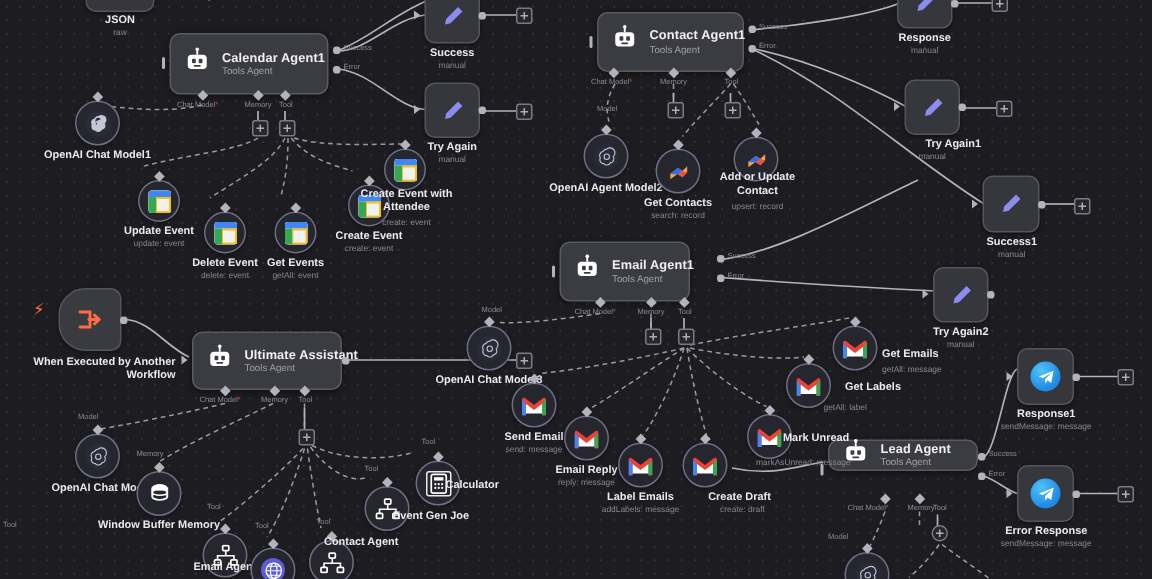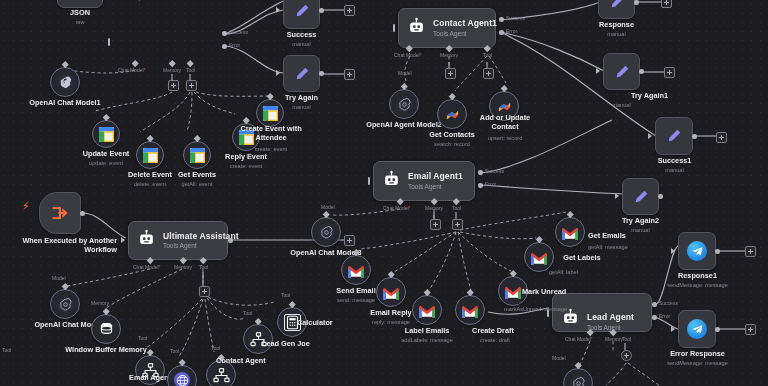--- a/index.html
+++ b/index.html
@@ -159,20 +159,36 @@
     <path class="solid" d="M203,272 L203,287"></path>
     <path class="solid" d="M625,343 L625,351"></path>
 
     <path class="solid" d="M103,-8 C120,-8 130,-4 140,0"></path>
   </svg>
 
   <div class="node sq" style="left:57px;top:-22px;width:46px;height:30px;"></div>
   <div class="lbl" style="left:32px;top:9px;width:96px;">JSON</div>
   <div class="sublbl" style="left:32px;top:19px;width:96px;">raw</div>
 
+  <div class="node agent" style="left:113px;top:22px;width:106px;height:41px;">
+    <span class="bot">
+      <svg width="19" height="19" viewBox="0 0 24 24">
+          <rect x="4" y="7" width="16" height="12" rx="3.2" fill="#fff"></rect>
+          <rect x="7.6" y="10.4" width="3.2" height="3.6" rx="1" fill="#3b3b42"></rect>
+          <rect x="13.2" y="10.4" width="3.2" height="3.6" rx="1" fill="#3b3b42"></rect>
+          <rect x="9" y="15.6" width="6" height="1.4" rx="0.7" fill="#3b3b42"></rect>
+          <rect x="11.2" y="3" width="1.6" height="4" fill="#fff"></rect>
+          <circle cx="12" cy="2.4" r="1.5" fill="#fff"></circle>
+        </svg>
+    </span>
+    <span class="txt">
+      <span class="ttl">Calendar Agent1</span>
+      <span class="sub">Tools Agent</span>
+    </span>
+  </div>
   <div class="inbar" style="left:108px;top:38px;"></div>
   <div class="dot" style="left:222px;top:31px;"></div>
   <div class="dot" style="left:222px;top:44px;"></div>
   <div class="ioport" style="left:229px;top:29px;">Success</div>
   <div class="ioport" style="left:229px;top:42px;">Error</div>
   <div class="dotd" style="left:133px;top:61px;"></div>
   <div class="dotd" style="left:170px;top:61px;"></div>
   <div class="dotd" style="left:188px;top:61px;"></div>
   <div class="port req" style="left:118px;top:67px;">Chat Model</div>
   <div class="port" style="left:163px;top:67px;">Memory</div>
@@ -200,21 +216,21 @@
   <div class="ioport" style="left:506px;top:15px;">Success</div>
   <div class="ioport" style="left:506px;top:28px;">Error</div>
   <div class="dotd" style="left:407px;top:46px;"></div>
   <div class="dotd" style="left:447px;top:46px;"></div>
   <div class="dotd" style="left:485px;top:46px;"></div>
   <div class="port req" style="left:394px;top:52px;">Chat Model</div>
   <div class="port" style="left:440px;top:52px;">Memory</div>
   <div class="port" style="left:483px;top:52px;">Tool</div>
   <div class="port" style="left:398px;top:70px;">Model</div>
 
-  <div class="node agent" style="left:373px;top:161px;width:102px;height:40px;">
+  <div class="node agent" style="left:373px;top:161px;width:87px;height:40px;">
     <span class="bot">
       <svg width="19" height="19" viewBox="0 0 24 24">
           <rect x="4" y="7" width="16" height="12" rx="3.2" fill="#fff"></rect>
           <rect x="7.6" y="10.4" width="3.2" height="3.6" rx="1" fill="#3b3b42"></rect>
           <rect x="13.2" y="10.4" width="3.2" height="3.6" rx="1" fill="#3b3b42"></rect>
           <rect x="9" y="15.6" width="6" height="1.4" rx="0.7" fill="#3b3b42"></rect>
           <rect x="11.2" y="3" width="1.6" height="4" fill="#fff"></rect>
           <circle cx="12" cy="2.4" r="1.5" fill="#fff"></circle>
         </svg>
     </span>
@@ -262,21 +278,21 @@
   <div class="port" style="left:199px;top:264px;">Tool</div>
   <div class="port" style="left:52px;top:275px;">Model</div>
   <div class="port" style="left:91px;top:300px;">Memory</div>
   <div class="port" style="left:138px;top:335px;">Tool</div>
   <div class="port" style="left:170px;top:348px;">Tool</div>
   <div class="port" style="left:211px;top:345px;">Tool</div>
   <div class="port" style="left:243px;top:310px;">Tool</div>
   <div class="port" style="left:281px;top:292px;">Tool</div>
   <div class="port" style="left:2px;top:347px;">Tool</div>
 
-  <div class="node agent" style="left:552px;top:293px;width:100px;height:39px;align-items:flex-end;">
+  <div class="node agent" style="left:552px;top:293px;width:100px;height:21px;">
     <span class="bot">
       <svg width="19" height="19" viewBox="0 0 24 24">
           <rect x="4" y="7" width="16" height="12" rx="3.2" fill="#fff"></rect>
           <rect x="7.6" y="10.4" width="3.2" height="3.6" rx="1" fill="#3b3b42"></rect>
           <rect x="13.2" y="10.4" width="3.2" height="3.6" rx="1" fill="#3b3b42"></rect>
           <rect x="9" y="15.6" width="6" height="1.4" rx="0.7" fill="#3b3b42"></rect>
           <rect x="11.2" y="3" width="1.6" height="4" fill="#fff"></rect>
           <circle cx="12" cy="2.4" r="1.5" fill="#fff"></circle>
         </svg>
     </span>
@@ -336,21 +352,21 @@
   <div class="lbl" style="left:566px;top:21px;width:101px;">Response</div>
   <div class="sublbl" style="left:566px;top:31px;width:101px;">manual</div>
 
   <div class="node sq" style="left:603px;top:53px;width:37px;height:37px;">
     <svg width="18" height="18" viewBox="0 0 24 24">
         <path d="M16.5 3.6l3.9 3.9-10.6 10.6-4.9 1 1-4.9z" fill="#8c8cf0"></path>
       </svg>
   </div>
   <div class="inarrow" style="left:596px;top:68px;"></div>
   <div class="dot" style="left:639px;top:69px;"></div>
-  <div class="lbl" style="left:599px;top:92px;width:101px;">Try Again1</div>
+  <div class="lbl" style="left:553px;top:92px;width:101px;text-align:right;">Try Again1</div>
   <div class="sublbl" style="left:571px;top:102px;width:101px;">manual</div>
 
   <div class="node sq" style="left:655px;top:117px;width:38px;height:38px;">
     <svg width="18" height="18" viewBox="0 0 24 24">
         <path d="M16.5 3.6l3.9 3.9-10.6 10.6-4.9 1 1-4.9z" fill="#8c8cf0"></path>
       </svg>
   </div>
   <div class="inarrow" style="left:648px;top:133px;"></div>
   <div class="dot" style="left:692px;top:134px;"></div>
   <div class="lbl" style="left:624px;top:157px;width:101px;">Success1</div>
@@ -452,21 +468,21 @@
       <svg width="15" height="15" viewBox="0 0 24 24">
           <rect width="24" height="24" fill="#fff"></rect>
           <rect x="0" y="0" width="24" height="7" fill="#4285f4"></rect>
           <rect x="0" y="7" width="8" height="17" fill="#34a853"></rect>
           <rect x="8" y="7" width="16" height="17" fill="#fbbc05"></rect>
           <rect x="9" y="9" width="13" height="13" fill="#f1f1f1"></rect>
         </svg>
     </span>
   </div>
   <div class="dotd" style="left:244px;top:118px;"></div>
-  <div class="lbl" style="left:196px;top:153px;width:100px;">Reply Event</div>
+  <div class="lbl" style="left:196px;top:153px;width:100px;">Create Event</div>
   <div class="sublbl" style="left:196px;top:163px;width:100px;">create: event</div>
 
   <div class="node circ" style="left:256px;top:99px;width:28px;height:28px;">
     <span class="gcal">
       <svg width="15" height="15" viewBox="0 0 24 24">
           <rect width="24" height="24" fill="#fff"></rect>
           <rect x="0" y="0" width="24" height="7" fill="#4285f4"></rect>
           <rect x="0" y="7" width="8" height="17" fill="#34a853"></rect>
           <rect x="8" y="7" width="16" height="17" fill="#fbbc05"></rect>
           <rect x="9" y="9" width="13" height="13" fill="#f1f1f1"></rect>
@@ -693,21 +709,21 @@
     <span class="hub">
       <svg width="17" height="15" viewBox="0 0 24 22">
           <rect x="9" y="1" width="6" height="5" rx="1" fill="none" stroke="#fff" stroke-width="1.7"></rect>
           <rect x="1" y="15" width="6" height="5" rx="1" fill="none" stroke="#fff" stroke-width="1.7"></rect>
           <rect x="17" y="15" width="6" height="5" rx="1" fill="none" stroke="#fff" stroke-width="1.7"></rect>
           <path d="M12 6v5M4 15v-4h16v4" fill="none" stroke="#fff" stroke-width="1.6"></path>
         </svg>
     </span>
   </div>
   <div class="dotd" style="left:256px;top:319px;"></div>
-  <div class="lbl" style="left:262px;top:340px;width:84px;text-align:left;">Lead Gen Joe</div>
+  <div class="lbl" style="left:262px;top:340px;width:84px;text-align:left;">Event Gen Joe</div>
 
   <div class="node circ" style="left:277px;top:307px;width:30px;height:30px;">
     <span class="calcbox">
       <svg width="15" height="15" viewBox="0 0 24 24">
           <rect x="4" y="2" width="16" height="20" rx="2.2" fill="none" stroke="#fff" stroke-width="1.8"></rect>
           <rect x="7" y="5" width="10" height="3.6" fill="#fff"></rect>
           <circle cx="8.4" cy="12.4" r="1.15" fill="#fff"></circle>
           <circle cx="12" cy="12.4" r="1.15" fill="#fff"></circle>
           <circle cx="15.6" cy="12.4" r="1.15" fill="#fff"></circle>
           <circle cx="8.4" cy="16.4" r="1.15" fill="#fff"></circle>

